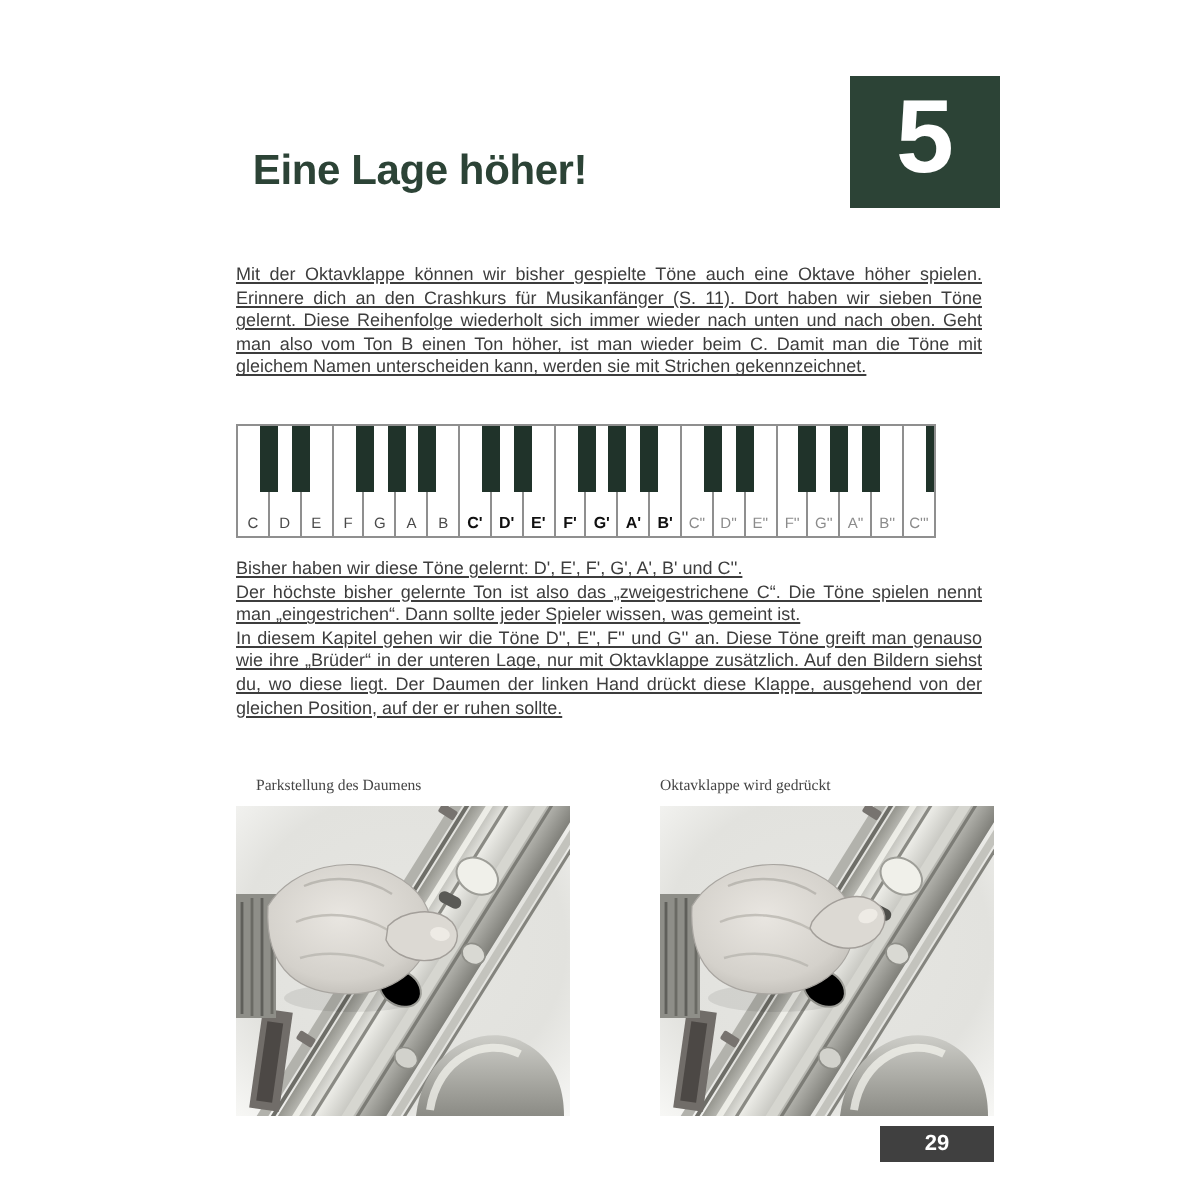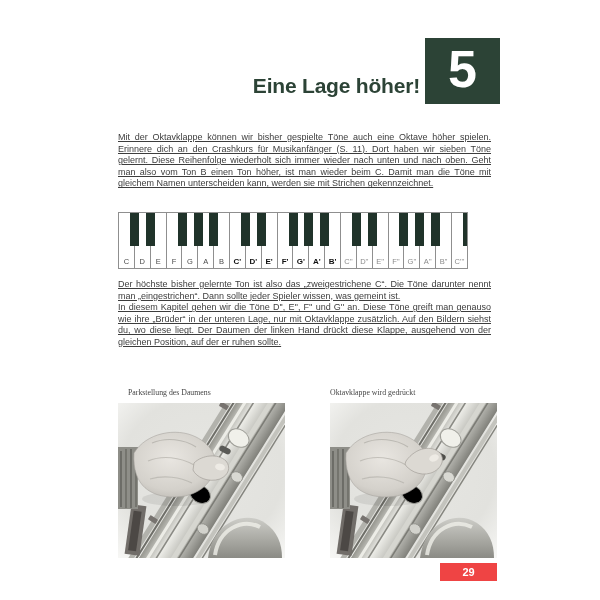--- a/index.html
+++ b/index.html
@@ -10,21 +10,21 @@
   .chapter-badge {
     position:absolute; left:425px; top:38px; width:75px; height:66px;
     background:#2c4336; color:#fff;
     display:flex; align-items:center; justify-content:center;
   }
   .chapter-badge span { font-size:52px; font-weight:700; line-height:1; margin-top:-4px; }
 
   
   .title {
     position:absolute; left:0; top:74px; width:420px; margin:0;
-    text-align:right; font-size:21px; font-weight:700; color:#2c4336;
+    text-align:center; font-size:21px; font-weight:700; color:#2c4336;
     letter-spacing:-0.2px;
   }
 
   
   .intro, .bodytext {
     position:absolute; left:118px; width:373px;
     font-size:9px; line-height:11.6px; color:#3d3d3d; text-align:justify;text-decoration:underline;
   }
   .intro { top:132px; margin:0; }
   .bodytext { top:279px; }
@@ -56,21 +56,21 @@
     position:absolute; top:403px; width:167px; height:155px; overflow:hidden;
     box-shadow: inset 0 0 16px 8px #ffffff;
   }
   .photo-left  { left:118px; }
   .photo-right { left:330px; }
   .photo svg { display:block; width:100%; height:100%; }
 
   
   .page-number-badge {
     position:absolute; left:440px; top:563px; width:57px; height:18px;
-    background:#ef4444; color:#fff; display:flex; align-items:center; justify-content:center;
+    background:#404040; color:#fff; display:flex; align-items:center; justify-content:center;
   }
   .page-number-badge span { font-size:11px; font-weight:700; }
 </style>
 </head>
 <body>
 
 <div class="page">
 
   <div class="chapter-badge">
     <span>5</span>
@@ -162,21 +162,22 @@
       <div class="bkey" style="left: 201.1px; background: rgb(32, 51, 42);"></div>
       <div class="bkey" style="left: 232.8px; background: rgb(32, 51, 42);"></div>
       <div class="bkey" style="left: 248.6px; background: rgb(32, 51, 42);"></div>
       <div class="bkey" style="left: 280.2px; background: rgb(32, 51, 42);"></div>
       <div class="bkey" style="left: 296px; background: rgb(32, 51, 42);"></div>
       <div class="bkey" style="left: 311.9px; background: rgb(32, 51, 42);"></div>
       <div class="bkey" style="left: 343.5px; background: rgb(32, 51, 42);"></div>
     </div>
 
   <div class="bodytext">
-    <p>Der höchste bisher gelernte Ton ist also das „zweigestrichene C“. Die Töne darunter nennt man „eingestrichen“. Dann sollte jeder Spieler wissen, was gemeint ist.</p>
+    <p>Bisher haben wir diese Töne gelernt: D', E', F', G', A', B' und C''.</p>
+    <p>Der höchste bisher gelernte Ton ist also das „zweigestrichene C“. Die Töne spielen nennt man „eingestrichen“. Dann sollte jeder Spieler wissen, was gemeint ist.</p>
     <p>In diesem Kapitel gehen wir die Töne D'', E'', F'' und G'' an. Diese Töne greift man genauso wie ihre „Brüder“ in der unteren Lage, nur mit Oktavklappe zusätzlich. Auf den Bildern siehst du, wo diese liegt. Der Daumen der linken Hand drückt diese Klappe, ausgehend von der gleichen Position, auf der er ruhen sollte.</p>
   </div>
 
   <div class="caption caption-left">Parkstellung des Daumens</div>
   <div class="caption caption-right">Oktavklappe wird gedrückt</div>
 
   <div class="photo photo-left">
   <svg viewBox="0 0 167 155" xmlns="http://www.w3.org/2000/svg">
     <defs>
       <radialGradient id="abg" cx="50%" cy="45%" r="75%">

